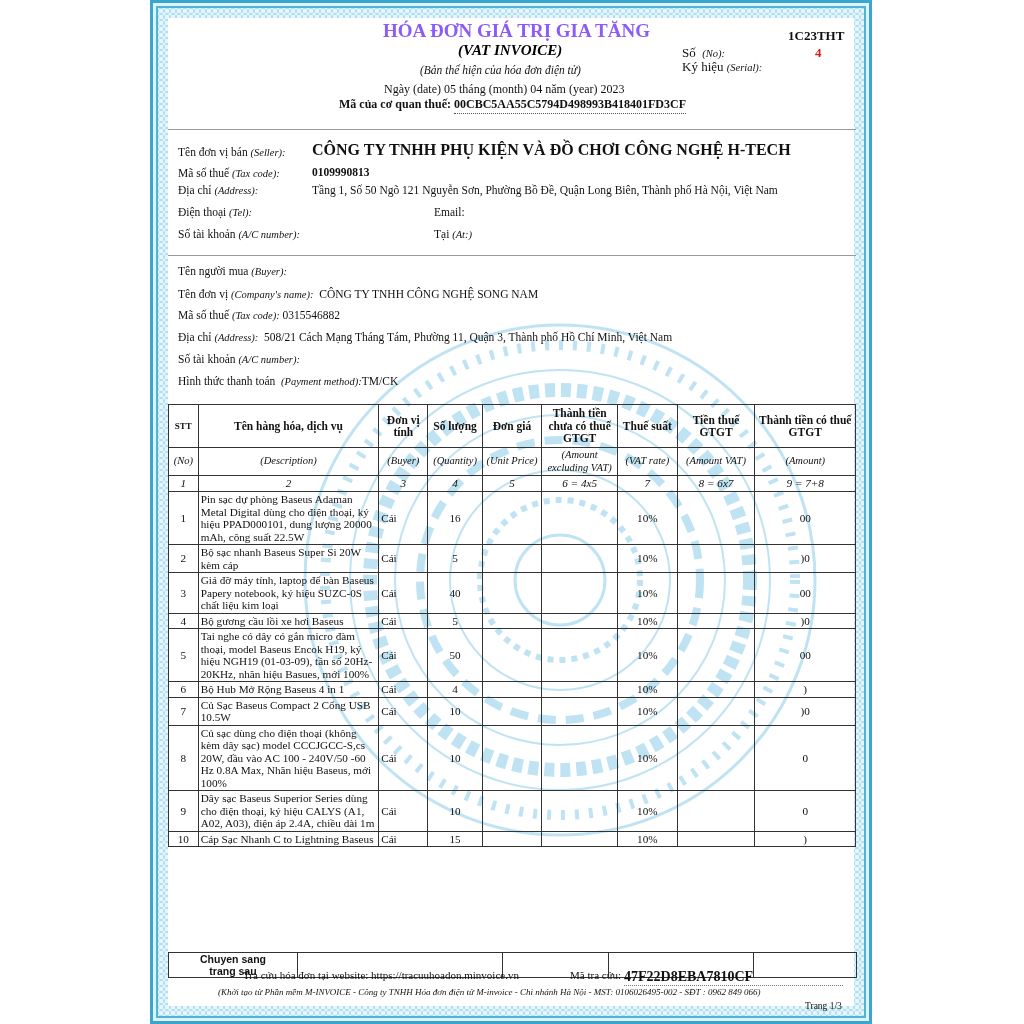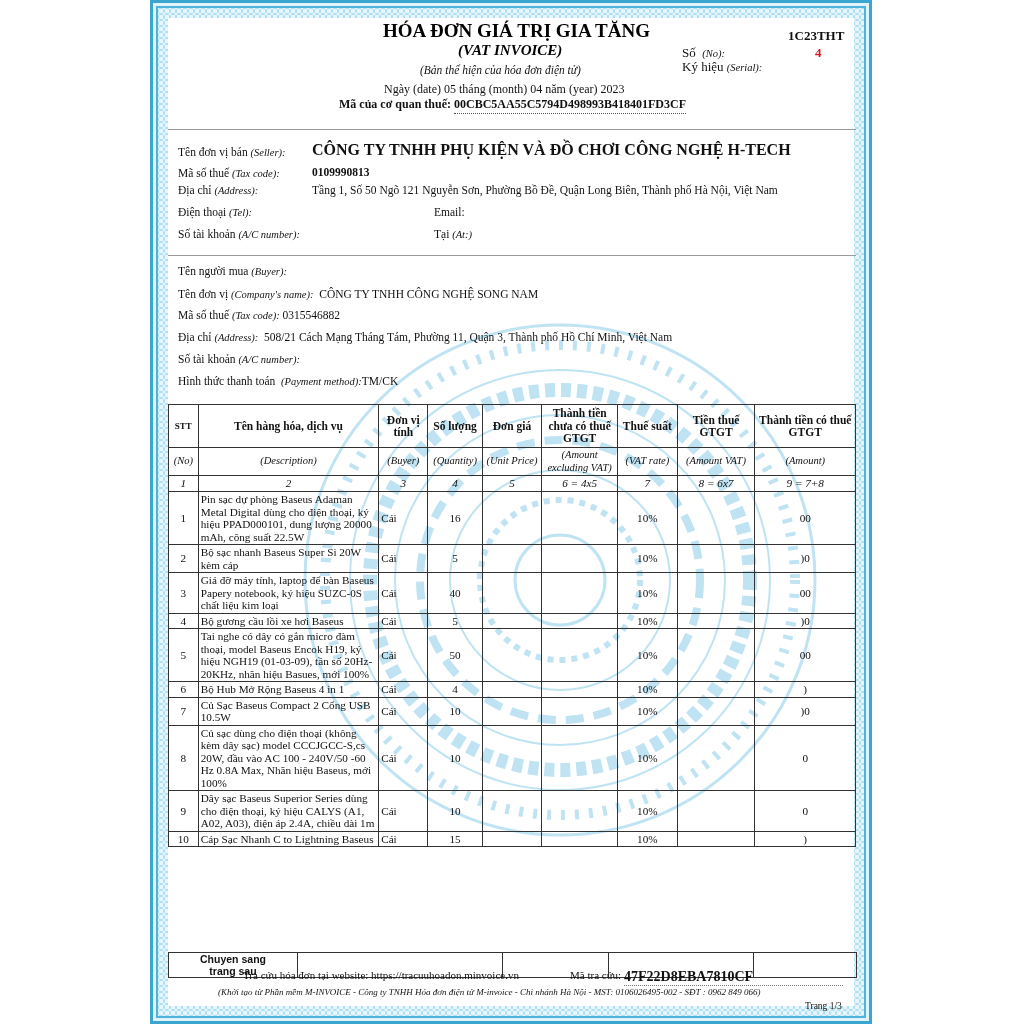--- a/index.html
+++ b/index.html
@@ -15,21 +15,21 @@
                    background-color: #e8f6fc;
                    background-image:
                      radial-gradient(circle at 50% 50%, transparent 2px, #a9dcf0 2.5px, transparent 3.5px);
                    background-size: 6px 6px; }
   .page { position: absolute; left: 18px; top: 18px; right: 18px; bottom: 18px; background: #fff; }
 
   
   .watermark { position: absolute; left: 290px; top: 300px; width: 540px; height: 560px; pointer-events: none; }
 
   .abs { position: absolute; white-space: nowrap; }
-  .title { left: 383px; top: 20px; font-size: 19px; font-weight: bold; color: #000000; }
+  .title { left: 383px; top: 20px; font-size: 19px; font-weight: bold; color: #8b5cf6; }
   .subtitle { left: 458px; top: 42px; font-size: 15px; font-weight: bold; font-style: italic; color: #000000; }
   .note { left: 420px; top: 64px; font-size: 11.5px; font-style: italic; }
   .date { left: 384px; top: 82px; font-size: 12px; }
   .taxauth { left: 339px; top: 97px; font-size: 12px; font-weight: bold; }
   .taxauth .dots { display:inline-block; border-bottom: 1px dotted #555; padding-bottom: 1px; }
   .serial-lbl { left: 682px; top: 28px; font-size: 13px; margin-top: 31px; }
   .serial-val { left: 788px; top: 28px; font-size: 13px; font-weight: bold; }
   .no-lbl { left: 682px; top: 45px; font-size: 13px; }
   .no-val { left: 815px; top: 45px; font-size: 13px; font-weight: bold; color: #d7191f; }
   .it { font-style: italic; font-size: 10.5px; }

